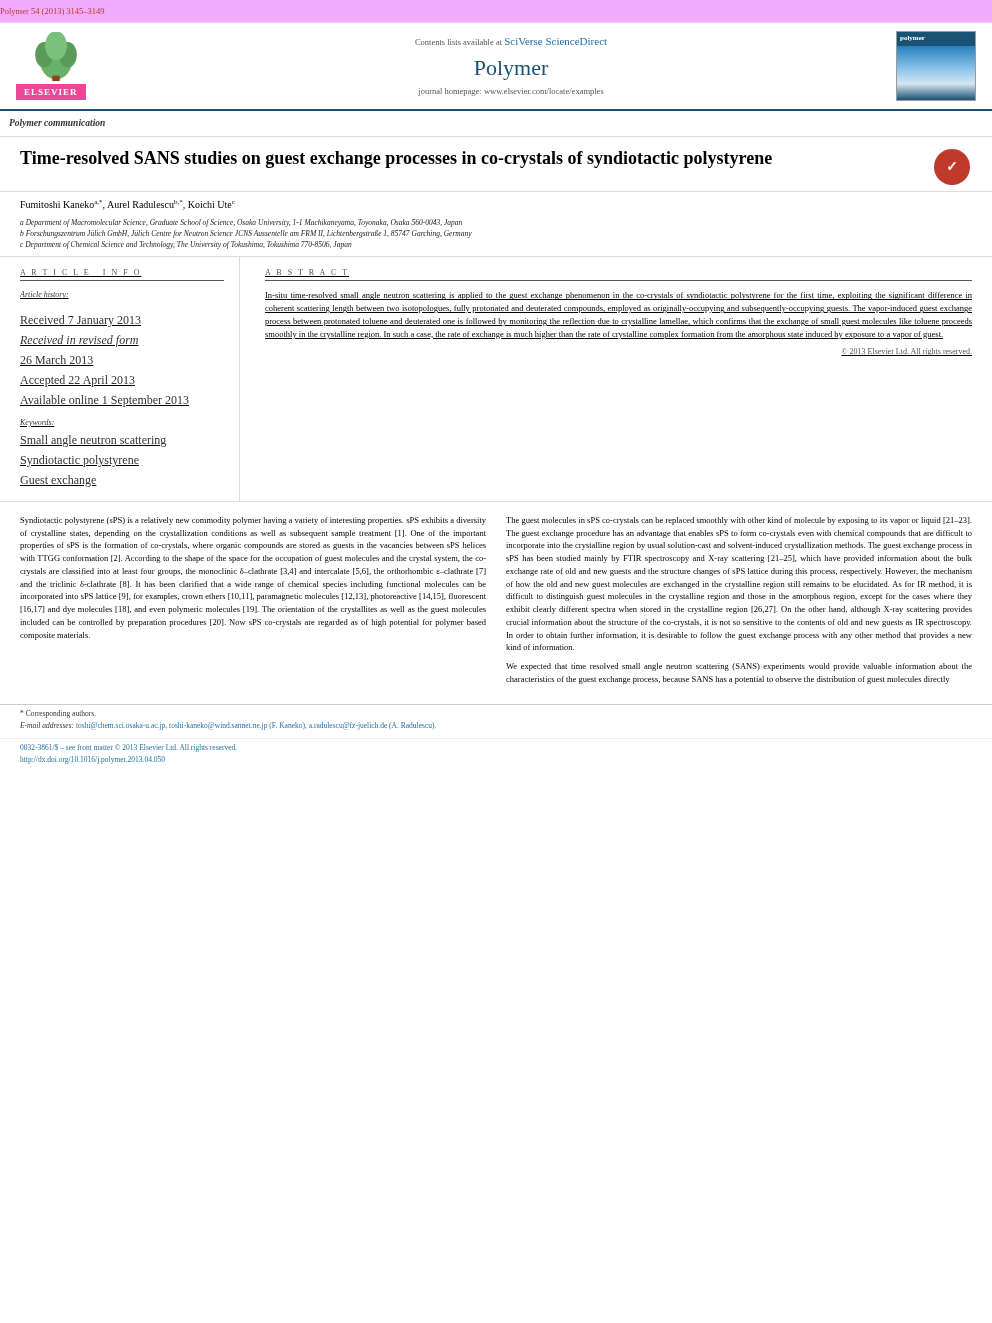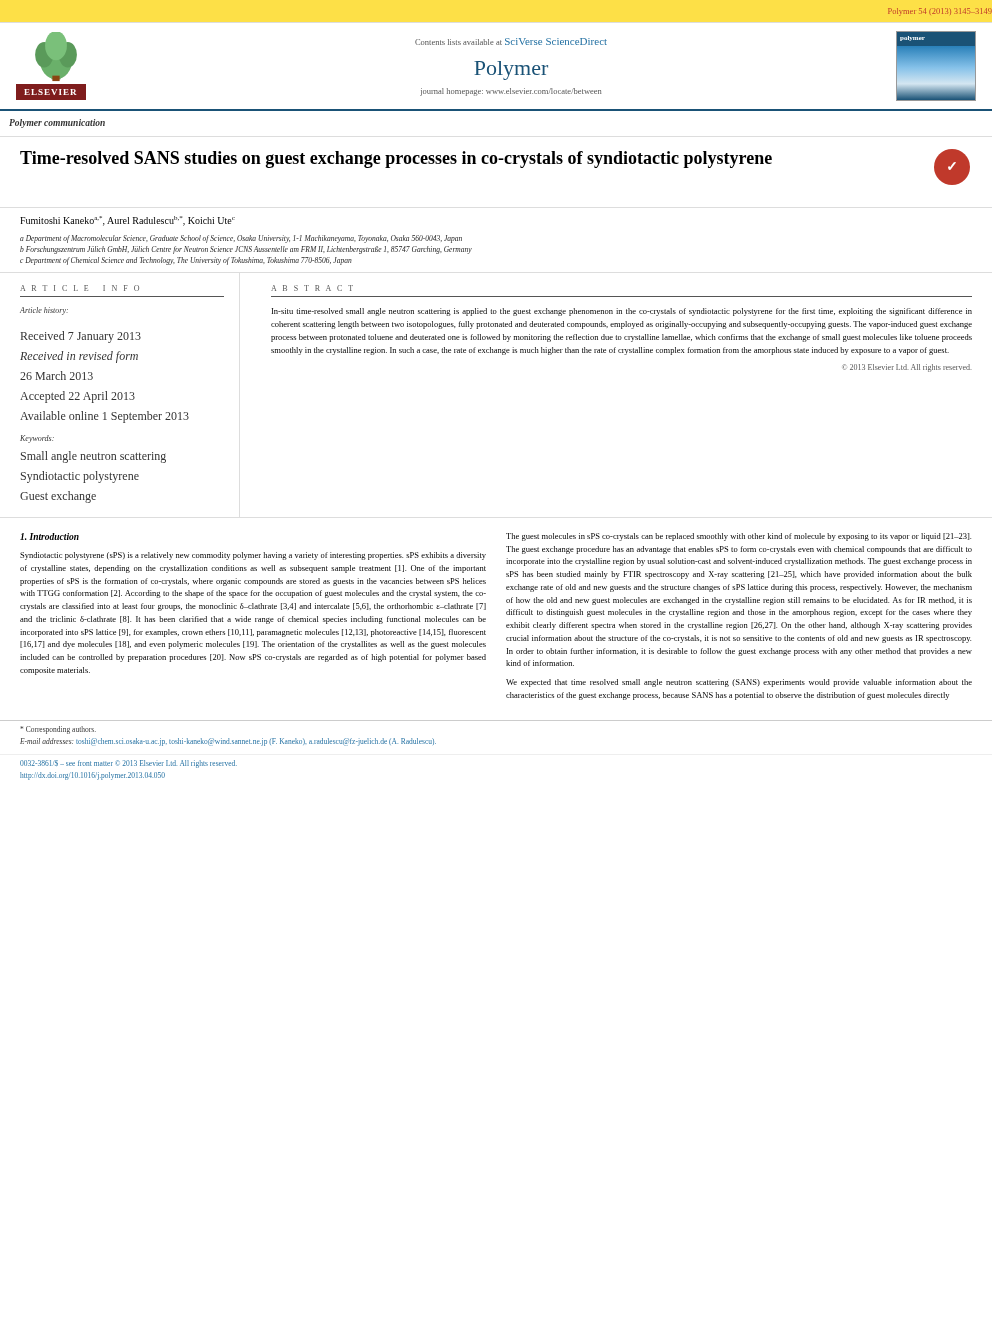--- a/index.html
+++ b/index.html
@@ -8,22 +8,22 @@
       background: #fff;
       color: #000;
       font-size: 9.5px;
       line-height: 1.4;
       width: 992px;
       min-height: 1323px;
     }
 
     
     .top-bar {
-      background: #fde047;
-      text-align: right;
+      background: #f0abfc;
+      text-align: left;
       padding: 6px 0 4px;
       font-size: 8.5px;
       color: #c0392b;
       border-bottom: 1px solid #ddd;
     }
 
     
     .journal-header {
       display: flex;
       align-items: center;
@@ -50,21 +50,21 @@
     .elsevier-logo {
       display: flex;
       flex-direction: column;
       align-items: flex-start;
     }
     .elsevier-logo .tree-art {
       width: 80px;
       height: 50px;
     }
     .elsevier-bar {
-      background: #7f1d1d;
+      background: #ec4899;
       color: #fff;
       font-size: 9px;
       padding: 2px 8px;
       font-weight: bold;
       letter-spacing: 1px;
       margin-top: 2px;
     }
 
     .contents-line {
       font-size: 8.5px;
@@ -117,21 +117,21 @@
       font-weight: bold;
     }
     .article-type-label {
       font-size: 9.5px;
       font-style: italic;
       color: #333;
     }
 
     
     .article-title-section {
-      padding: 10px 20px 20px;
+      padding: 10px 20px 4px;
       display: flex;
       align-items: flex-start;
       border-bottom: 1px solid #ddd;
     }
     .article-title-text {
       font-size: 18px;
       font-weight: bold;
       color: #000;
       flex: 1;
       line-height: 1.3;
@@ -171,23 +171,24 @@
     .affiliations {
       font-size: 7.5px;
       color: #222;
       line-height: 1.5;
       font-style: italic;
     }
 
     
     .two-col-section {
       display: flex;
-      gap: 16px;
+      gap: 10px;
       padding: 0 20px;
       border-bottom: 1px solid #ddd;
+      text-decoration: underline;
     }
     .article-info-col {
       width: 220px;
       flex-shrink: 0;
       padding: 10px 15px 10px 0;
       border-right: 1px solid #ddd;
     }
     .abstract-col {
       flex: 1;
       padding: 10px 0 10px 15px;
@@ -308,21 +309,21 @@
     </div>
   </div>
 
   <div class="center-info">
     <div class="contents-line">
       <span>Contents lists available at</span>
       <span class="sciverse-link blue"> <span>SciVerse ScienceDirect</span></span>
     </div>
     <div class="journal-title-main">Polymer</div>
     <div class="homepage-line">
-      <span>journal homepage: www.elsevier.com/locate/between</span>
+      <span>journal homepage: www.elsevier.com/locate/examples</span>
     </div>
   </div>
 
   <div class="right-logo">
     <div class="polymer-cover">
       <div class="polymer-cover-top">polymer</div>
       <div class="polymer-cover-img"></div>
     </div>
   </div>
 </div>
@@ -375,21 +376,20 @@
     <div class="abstract-text">
       <p>In-situ time-resolved small angle neutron scattering is applied to the guest exchange phenomenon in the co-crystals of syndiotactic polystyrene for the first time, exploiting the significant difference in coherent scattering length between two isotopologues, fully protonated and deuterated compounds, employed as originally-occupying and subsequently-occupying guests. The vapor-induced guest exchange process between protonated toluene and deuterated one is followed by monitoring the reflection due to crystalline lamellae, which confirms that the exchange of small guest molecules like toluene proceeds smoothly in the crystalline region. In such a case, the rate of exchange is much higher than the rate of crystalline complex formation from the amorphous state induced by exposure to a vapor of guest.</p>
     </div>
     <div class="copyright-line">© 2013 Elsevier Ltd. All rights reserved.</div>
   </div>
 </div>
 
 <div class="body-section">
 
   <div class="body-col">
-    <div class="section-title">1. Introduction</div>
     <p>Syndiotactic polystyrene (sPS) is a relatively new commodity polymer having a variety of interesting properties. sPS exhibits a diversity of crystalline states, depending on the crystallization conditions as well as subsequent sample treatment [1]. One of the important properties of sPS is the formation of co-crystals, where organic compounds are stored as guests in the vacancies between sPS helices with TTGG conformation [2]. According to the shape of the space for the occupation of guest molecules and the crystal system, the co-crystals are classified into at least four groups, the monoclinic δ–clathrate [3,4] and intercalate [5,6], the orthorhombic ε–clathrate [7] and the triclinic δ-clathrate [8]. It has been clarified that a wide range of chemical species including functional molecules can be incorporated into sPS lattice [9], for examples, crown ethers [10,11], paramagnetic molecules [12,13], photoreactive [14,15], fluorescent [16,17] and dye molecules [18], and even polymeric molecules [19]. The orientation of the crystallites as well as the guest molecules included can be controlled by preparation procedures [20]. Now sPS co-crystals are regarded as of high potential for polymer based composite materials.</p>
   </div>
 
   <div class="body-col">
     <p>The guest molecules in sPS co-crystals can be replaced smoothly with other kind of molecule by exposing to its vapor or liquid [21–23]. The guest exchange procedure has an advantage that enables sPS to form co-crystals even with chemical compounds that are difficult to incorporate into the crystalline region by usual solution-cast and solvent-induced crystallization methods. The guest exchange process in sPS has been studied mainly by FTIR spectroscopy and X-ray scattering [21–25], which have provided information about the bulk exchange rate of old and new guests and the structure changes of sPS lattice during this process, respectively. However, the mechanism of how the old and new guest molecules are exchanged in the crystalline region still remains to be elucidated. As for IR method, it is difficult to distinguish guest molecules in the crystalline region and those in the amorphous region, except for the cases where they exhibit clearly different spectra when stored in the crystalline region [26,27]. On the other hand, although X-ray scattering provides crucial information about the structure of the co-crystals, it is not so sensitive to the contents of old and new guests as IR spectroscopy. In order to obtain further information, it is desirable to follow the guest exchange process with any other method that provides a new kind of information.</p>
     <p>We expected that time resolved small angle neutron scattering (SANS) experiments would provide valuable information about the characteristics of the guest exchange process, because SANS has a potential to observe the distribution of guest molecules directly</p>
   </div>
 </div>
 
 <div class="footnote-section">

